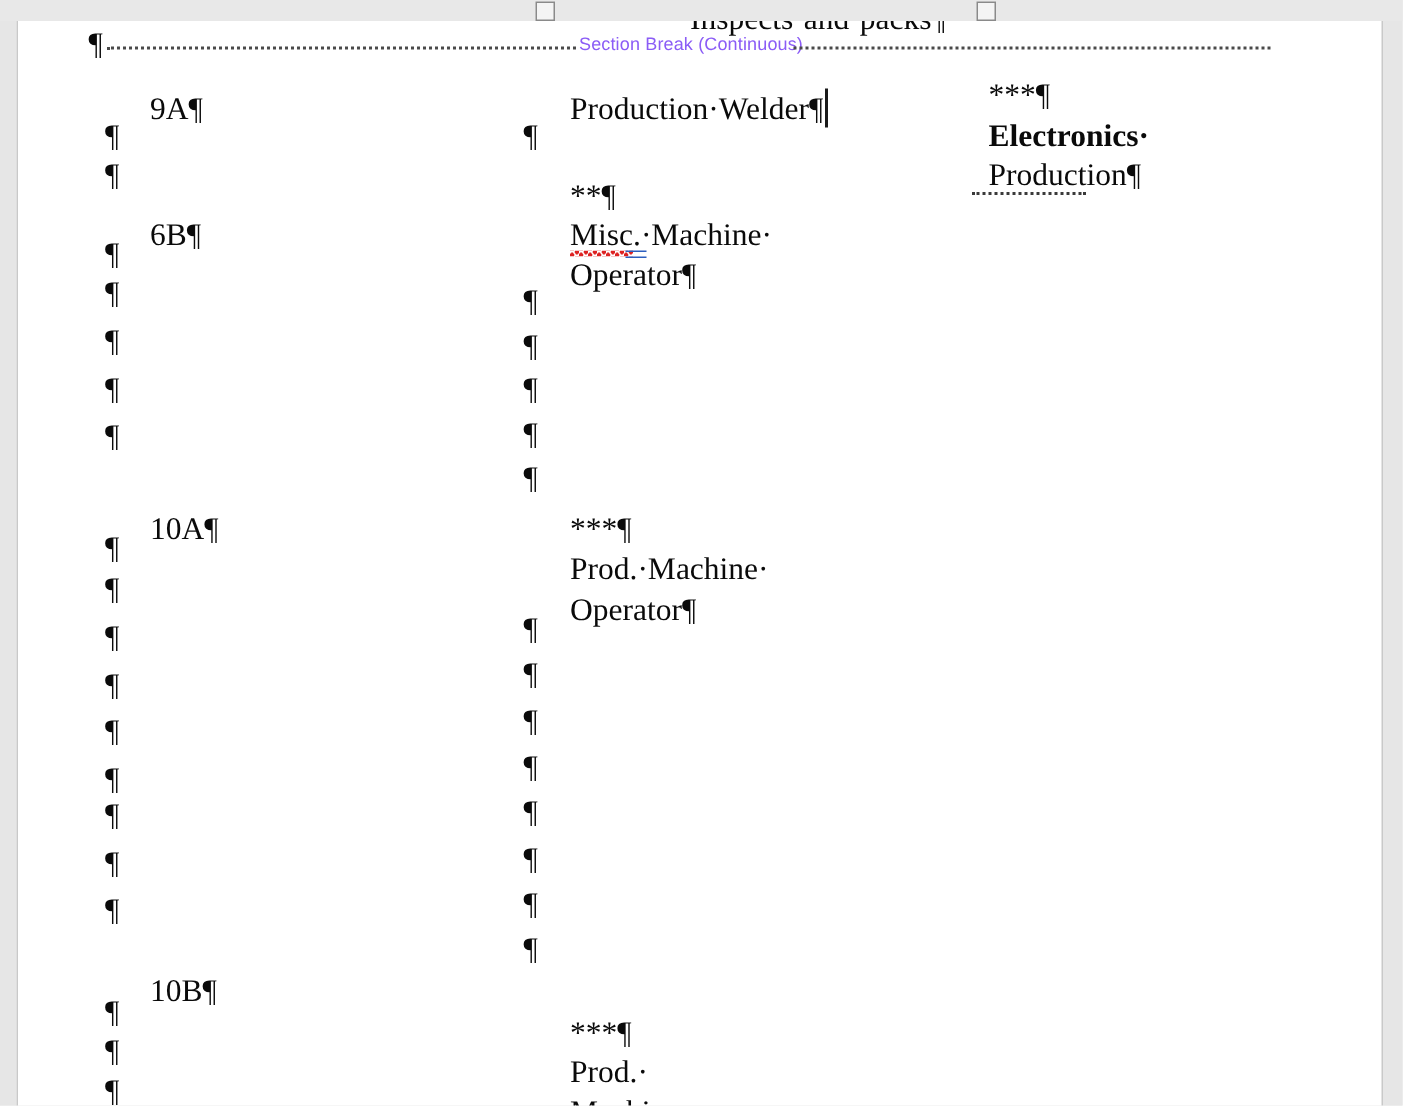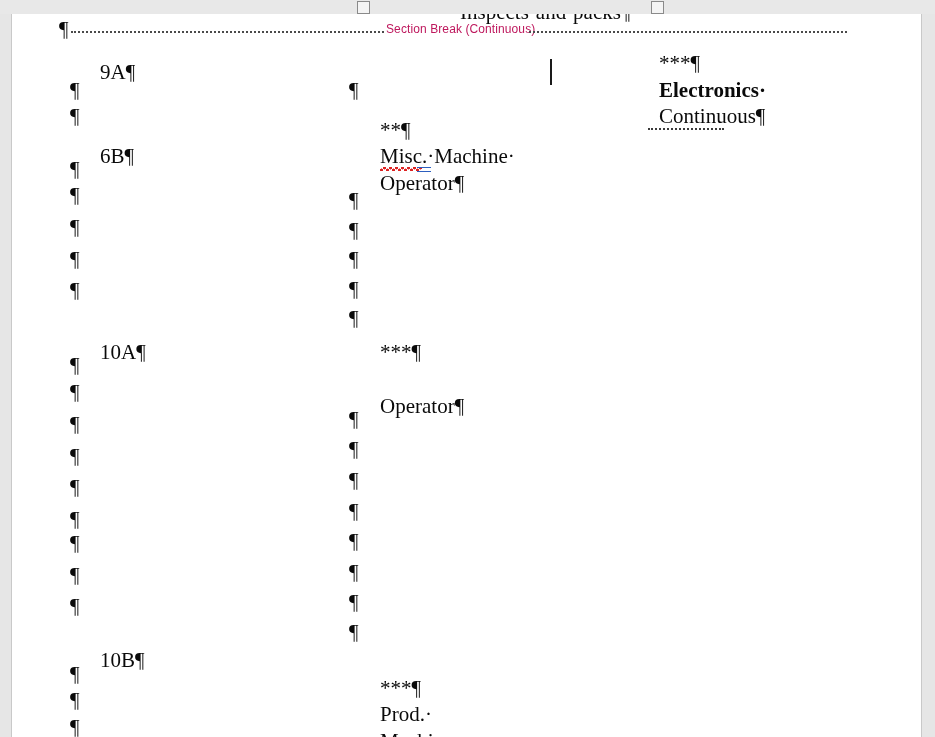--- a/index.html
+++ b/index.html
@@ -96,21 +96,21 @@
     border-top: 2px dotted #4a4a4a;
   }
   #sb-line-left  { left: 12px;  width: 313px; }
   #sb-line-right { left: 470px; width: 318px; }
   #section-break .sb-label {
     position: absolute;
     left: 327px;
     top: 2px;
     font-family: "Liberation Sans", sans-serif;
     font-size: 12px;
-    color: #be185d;
+    color: #8b5cf6;
     letter-spacing: 0.1px;
   }
 
   
   #dotted-marker {
     position: absolute;
     left: 636px;
     top: 114px;
     width: 76px;
     height: 0;
@@ -159,37 +159,39 @@
     <div id="sb-line-left" class="sb-line"></div>
     <span class="sb-label">Section Break (Continuous)</span>
     <div id="sb-line-right" class="sb-line"></div>
   </div>
 
   <div class="run" style="left:88px; top:48px;">9A¶</div>
   <div class="run" style="left:88px; top:132px;">6B¶</div>
   <div class="run" style="left:88px; top:328px;">10A¶</div>
   <div class="run" style="left:88px; top:636px;">10B¶</div>
 
+  <div class="run" style="left:368px; top:48px;">Production·Welder¶</div>
 
   <div class="run" style="left:368px; top:106px;">**¶</div>
   <div class="run" style="left:368px; top:132px;">Misc.·Machine·</div>
   <div class="run" style="left:368px; top:159px;">Operator¶</div>
   <div class="squiggle-red" style="left:368px; top:153px; width:42px;"></div>
   <div class="underline-blue" style="left:405px; top:153px; width:14px;"></div>
 
   <div class="run" style="left:368px; top:328px;">***¶</div>
+  <div class="run" style="left:368px; top:355px;">Prod.·Machine·</div>
   <div class="run" style="left:368px; top:382px;">Operator¶</div>
 
   <div class="run" style="left:368px; top:664px;">***¶</div>
   <div class="run" style="left:368px; top:690px;">Prod.·</div>
   <div class="run" style="left:368px; top:717px;">Machin</div>
 
   <div class="run" style="left:647px; top:39px;">***¶</div>
   <div class="run" style="left:647px; top:66px;font-weight:bold;">Electronics·</div>
-  <div class="run" style="left:647px; top:92px;">Continuous¶</div>
+  <div class="run" style="left:647px; top:92px;">Production¶</div>
   <div id="dotted-marker"></div>
 
   <div id="caret" style="left:538px; top:45px; height:26px;"></div>
 
   <div id="pilcrow-layer">
       <span class="pilcrow" style="left: 58px; top: 66px;">¶</span>
       <span class="pilcrow" style="left: 58px; top: 92px;">¶</span>
       <span class="pilcrow" style="left: 58px; top: 145px;">¶</span>
       <span class="pilcrow" style="left: 58px; top: 171px;">¶</span>
       <span class="pilcrow" style="left: 58px; top: 203px;">¶</span>

